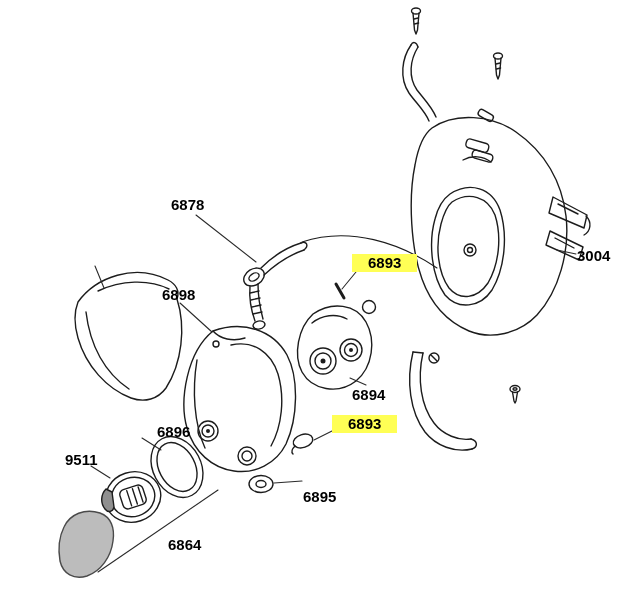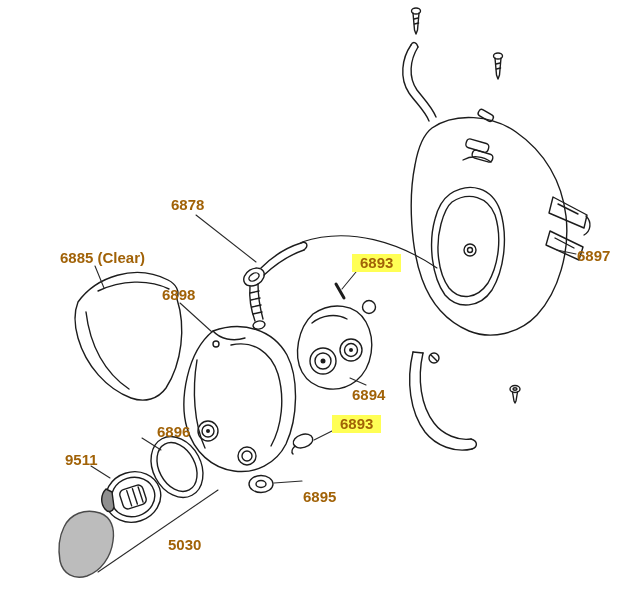--- a/index.html
+++ b/index.html
@@ -2,25 +2,25 @@
 <html><head>
 <meta charset="utf-8">
 <style>
   html,body{margin:0;padding:0;}
   body{background:#ffffff;font-family:"Liberation Sans",sans-serif;}
   .canvas{position:relative;width:622px;height:598px;background:#ffffff;overflow:hidden;}
   .canvas svg{position:absolute;left:0;top:0;}
   .part-label{
     position:absolute;
     font:bold 15px "Liberation Sans",sans-serif;
-    color:#a16207;
+    color:#000000;
     white-space:nowrap;
     line-height:18px;
   }
-  .highlight{padding:0 8px;}
+  .highlight{padding:0 16px;}
 </style>
 </head>
 <body>
 
 <div class="canvas" style="background: rgb(255, 255, 255);">
 
   <svg width="622" height="598" viewBox="0 0 622 598" xmlns="http://www.w3.org/2000/svg">
     <g fill="none" stroke="#1c1c1c" stroke-width="1.4" stroke-linecap="round" stroke-linejoin="round">
 
       <g>
@@ -169,24 +169,23 @@
       <path d="M366 385 L 350 378"></path>
       <path d="M334 430 L 314 440"></path>
       <path d="M142 438 L 161 450"></path>
       <path d="M91 466 L 110 478"></path>
       <path d="M302 481 L 274 483"></path>
       <path d="M98 572 L 218 490"></path>
     </g>
   </svg>
 
   <div class="part-label" style="left:171px;top:196px;">6878</div>
-  <div class="part-label" style="left:60px;top:249px;">6885 (Clear)</div>
   <div class="part-label" style="left:162px;top:286px;">6898</div>
   <div class="part-label highlight" style="left: 352px; top: 254px; background: rgb(255, 255, 85);">6893</div>
-  <div class="part-label" style="left:577px;top:247px;">6897</div>
+  <div class="part-label" style="left:577px;top:247px;">3004</div>
   <div class="part-label" style="left:352px;top:386px;">6894</div>
   <div class="part-label highlight" style="left: 332px; top: 415px; background: rgb(255, 255, 85);">6893</div>
   <div class="part-label" style="left:120px;top:423px;margin-left:37px;">6896</div>
   <div class="part-label" style="left:65px;top:451px;">9511</div>
   <div class="part-label" style="left:303px;top:474px;margin-top:14px;">6895</div>
-  <div class="part-label" style="left:168px;top:536px;">5030</div>
+  <div class="part-label" style="left:168px;top:536px;">6864</div>
 
 </div>
 
 </body></html>

